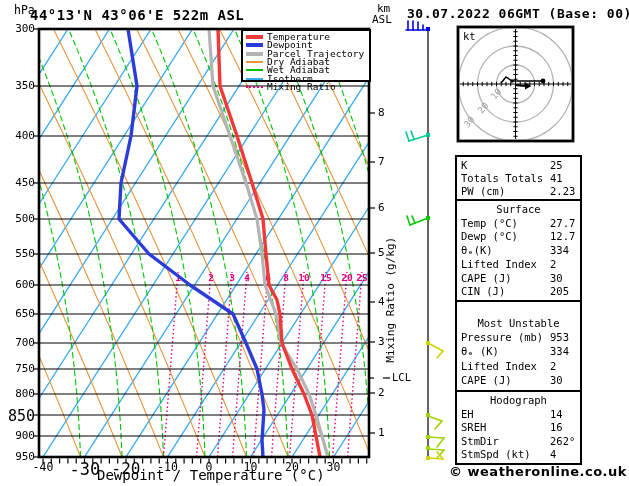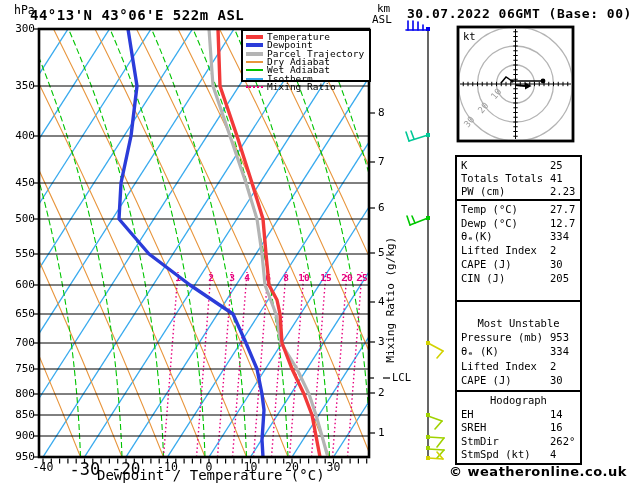--- a/index.html
+++ b/index.html
@@ -335,21 +335,21 @@
       <div class="lbl" style="left: 6px; top: 80px; width: 29px; text-align: right; font-size: 11px;">350</div>
       <div class="lbl" style="left: 6px; top: 130px; width: 29px; text-align: right; font-size: 11px;">400</div>
       <div class="lbl" style="left: 6px; top: 177px; width: 29px; text-align: right; font-size: 11px;">450</div>
       <div class="lbl" style="left: 6px; top: 213px; width: 29px; text-align: right; font-size: 11px;">500</div>
       <div class="lbl" style="left: 6px; top: 248px; width: 29px; text-align: right; font-size: 11px;">550</div>
       <div class="lbl" style="left: 6px; top: 279px; width: 29px; text-align: right; font-size: 11px;">600</div>
       <div class="lbl" style="left: 6px; top: 308px; width: 29px; text-align: right; font-size: 11px;">650</div>
       <div class="lbl" style="left: 6px; top: 337px; width: 29px; text-align: right; font-size: 11px;">700</div>
       <div class="lbl" style="left: 6px; top: 363px; width: 29px; text-align: right; font-size: 11px;">750</div>
       <div class="lbl" style="left: 6px; top: 388px; width: 29px; text-align: right; font-size: 11px;">800</div>
-      <div class="lbl" style="left: 6px; top: 409px; width: 29px; text-align: right; font-size: 11px;">850</div>
+      <div class="lbl" style="left: 6px; top: 409px; width: 29px; text-align: right; font-size: 15px;">850</div>
       <div class="lbl" style="left: 6px; top: 430px; width: 29px; text-align: right; font-size: 11px;">900</div>
       <div class="lbl" style="left: 6px; top: 451px; width: 29px; text-align: right; font-size: 11px;">950</div>
       <div class="lbl" style="left: 28px; top: 461px; width: 30px; text-align: center; font-size: 11.5px;">-40</div>
       <div class="lbl" style="left: 69.5px; top: 461px; width: 30px; text-align: center; font-size: 17px;">-30</div>
       <div class="lbl" style="left: 111px; top: 461px; width: 30px; text-align: center; font-size: 16px;">-20</div>
       <div class="lbl" style="left: 152.5px; top: 461px; width: 30px; text-align: center; font-size: 11.5px;">-10</div>
       <div class="lbl" style="left: 194px; top: 461px; width: 30px; text-align: center; font-size: 11.5px;">0</div>
       <div class="lbl" style="left: 235.5px; top: 461px; width: 30px; text-align: center; font-size: 11.5px;">10</div>
       <div class="lbl" style="left: 277px; top: 461px; width: 30px; text-align: center; font-size: 11.5px;">20</div>
       <div class="lbl" style="left: 318.5px; top: 461px; width: 30px; text-align: center; font-size: 11.5px;">30</div>
@@ -362,20 +362,21 @@
       <div class="lbl" style="left: 378px; top: 387px; font-size: 11px;">2</div>
       <div class="lbl" style="left: 378px; top: 427px; font-size: 11px;">1</div>
     </div>
   <div id="panel">
       <div class="panel-box" style="top: 155px; height: 46px; padding-top: 2px;">
         <div class="p-row" style="line-height: 13px;"><span>K</span><span class="p-val" style="left: 93px;">25</span></div>
         <div class="p-row" style="line-height: 13px;"><span>Totals Totals</span><span class="p-val" style="left: 93px;">41</span></div>
         <div class="p-row" style="line-height: 13px;"><span>PW (cm)</span><span class="p-val" style="left: 93px;">2.23</span></div>
       </div>
       <div class="panel-box" style="top: 199px; height: 103px; padding-top: 2px;">
+        <div class="p-hd" style="line-height: 13.7143px;">Surface</div>
         <div class="p-row" style="line-height: 13.7143px;"><span>Temp (°C)</span><span class="p-val" style="left: 93px;">27.7</span></div>
         <div class="p-row" style="line-height: 13.7143px;"><span>Dewp (°C)</span><span class="p-val" style="left: 93px;">12.7</span></div>
         <div class="p-row" style="line-height: 13.7143px;"><span>θₑ(K)</span><span class="p-val" style="left: 93px;">334</span></div>
         <div class="p-row" style="line-height: 13.7143px;"><span>Lifted Index</span><span class="p-val" style="left: 93px;">2</span></div>
         <div class="p-row" style="line-height: 13.7143px;"><span>CAPE (J)</span><span class="p-val" style="left: 93px;">30</span></div>
         <div class="p-row" style="line-height: 13.7143px;"><span>CIN (J)</span><span class="p-val" style="left: 93px;">205</span></div>
       </div>
       <div class="panel-box" style="top: 300px; height: 92px; padding-top: 14px;">
         <div class="p-hd" style="line-height: 14.1667px;">Most Unstable</div>
         <div class="p-row" style="line-height: 14.1667px;"><span>Pressure (mb)</span><span class="p-val" style="left: 93px;">953</span></div>

